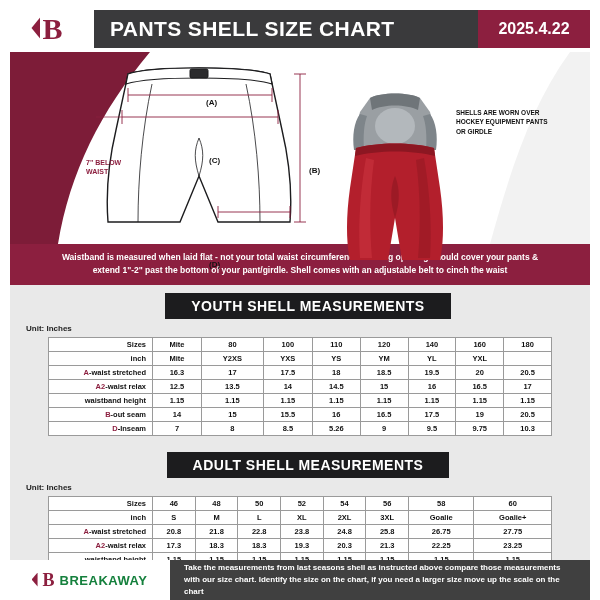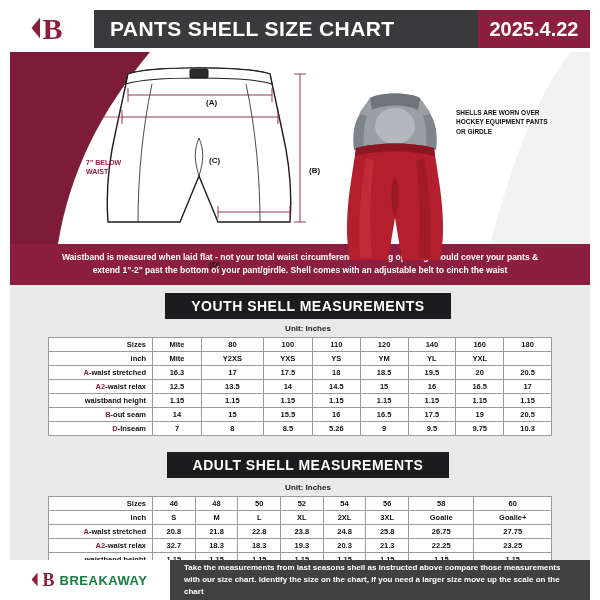--- a/index.html
+++ b/index.html
@@ -51,21 +51,21 @@
     padding-left:16px;
     font-size:21px;
     font-weight:bold;
     letter-spacing:.4px;
   }
   .date-box {
     width:112px;
     background:#8c1f3f;
     color:#ffffff;
     display:flex; align-items:center; justify-content:center;
-    font-size:20px;
+    font-size:16px;
     font-weight:bold;
   }
   
   .diagram {
     position:relative;
     height:192px;
     margin-top:4px;
   }
   .swoosh {
     position:absolute;
@@ -122,21 +122,20 @@
   .sec-title-wrap { display:flex; justify-content:center;padding-left:16px; }
   .sec-title {
     background:#1c1c1e;
     color:#ffffff;
     font-size:14px;
     font-weight:bold;
     letter-spacing:.5px;
     padding:5px 26px;
   }
   .unit {
-    text-align:center;
     font-size:8px;
     font-weight:bold;
     color:#222;
     margin:5px 0 4px 16px;
   }
   
   table {
     border-collapse:collapse;
     margin:0 auto 6px auto;
     width:504px;
@@ -406,21 +405,21 @@
             <td>21.8</td>
             <td>22.8</td>
             <td>23.8</td>
             <td>24.8</td>
             <td>25.8</td>
             <td>26.75</td>
             <td>27.75</td>
           </tr>
           <tr>
             <td class="rowhead"><span class="mk">A2</span>-waist relax</td>
-            <td>32.7</td>
+            <td>17.3</td>
             <td>18.3</td>
             <td>18.3</td>
             <td>19.3</td>
             <td>20.3</td>
             <td>21.3</td>
             <td>22.25</td>
             <td>23.25</td>
           </tr>
           <tr>
             <td class="rowhead">waistband height</td>

